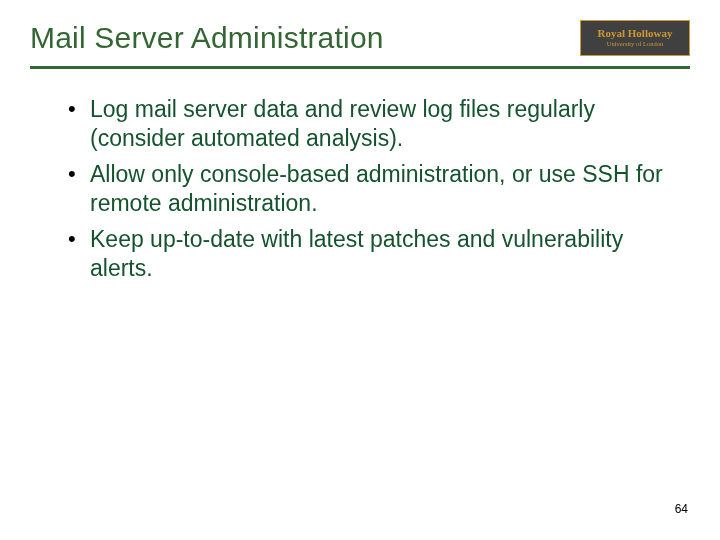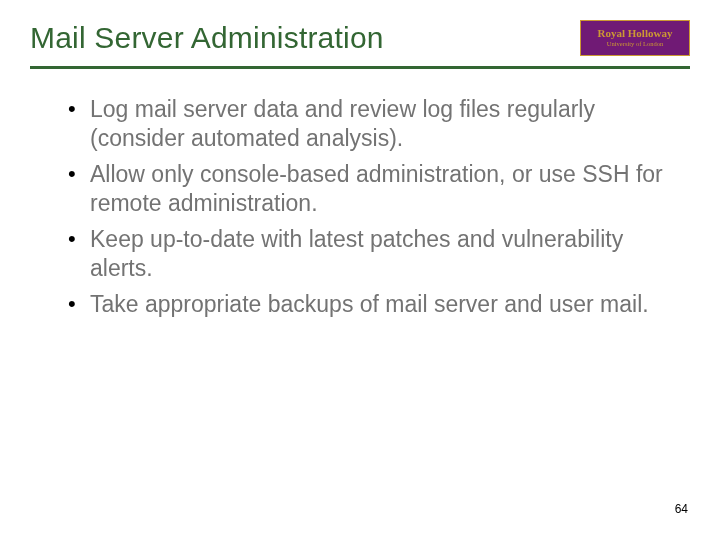--- a/index.html
+++ b/index.html
@@ -1,40 +1,39 @@
 <!DOCTYPE html>
 <html><head>
   <meta charset="utf-8">
   <style>
     * { margin: 0; padding: 0; box-sizing: border-box; }
     html, body { width: 720px; height: 540px; background: #fff; font-family: Arial, Helvetica, sans-serif; }
     .slide { position: relative; width: 720px; height: 540px; padding: 20px 30px 30px 30px; }
     .title-row { display: flex; align-items: center; justify-content: space-between; }
     .title { color: #336633; font-size: 30px; font-weight: normal; letter-spacing: 0.2px; }
-    .logo { width: 110px; height: 36px; background: #701a75; border: 1px solid #cc9933; display: flex; flex-direction: column; align-items: center; justify-content: center; padding: 2px; }
+    .logo { width: 110px; height: 36px; background: #404040; border: 1px solid #cc9933; display: flex; flex-direction: column; align-items: center; justify-content: center; padding: 2px; }
     .logo-top { color: #cc9933; font-family: Georgia, 'Times New Roman', serif; font-size: 11px; font-weight: bold; line-height: 1; }
     .logo-bottom { color: #cc9933; font-family: Georgia, 'Times New Roman', serif; font-size: 6.5px; line-height: 1; margin-top: 2px; }
     .rule { margin-top: 10px; height: 3px; background: #336633; width: 100%; }
     .bullets { margin-top: 26px; padding-left: 38px; list-style: none; }
-    .bullets li { position: relative; color: #737373; font-size: 23px; line-height: 1.28; margin-bottom: 6px; padding-left: 22px; }
+    .bullets li { position: relative; color: #14532d; font-size: 23px; line-height: 1.28; margin-bottom: 6px; padding-left: 22px; }
     .bullets li::before { content: "•"; position: absolute; left: 0; top: 0; color: #000; font-size: 22px; }
     .pagenum { position: absolute; bottom: 24px; right: 32px; font-size: 12px; color: #000; text-align: right; }
   </style>
 </head>
 <body>
 
 <div class="slide">
   <div class="title-row">
     <h1 class="title">Mail Server Administration</h1>
     <div class="logo">
       <div class="logo-top">Royal Holloway</div>
       <div class="logo-bottom">University of London</div>
     </div>
   </div>
   <div class="rule"></div>
   <ul class="bullets">
     <li>Log mail server data and review log files regularly (consider automated analysis).</li>
     <li>Allow only console-based administration, or use SSH for remote administration.</li>
     <li>Keep up-to-date with latest patches and vulnerability alerts.</li>
-    <li>Take appropriate backups of mail server and user mail.</li>
   </ul>
   <div class="pagenum">64</div>
 </div>
 
 </body></html>

